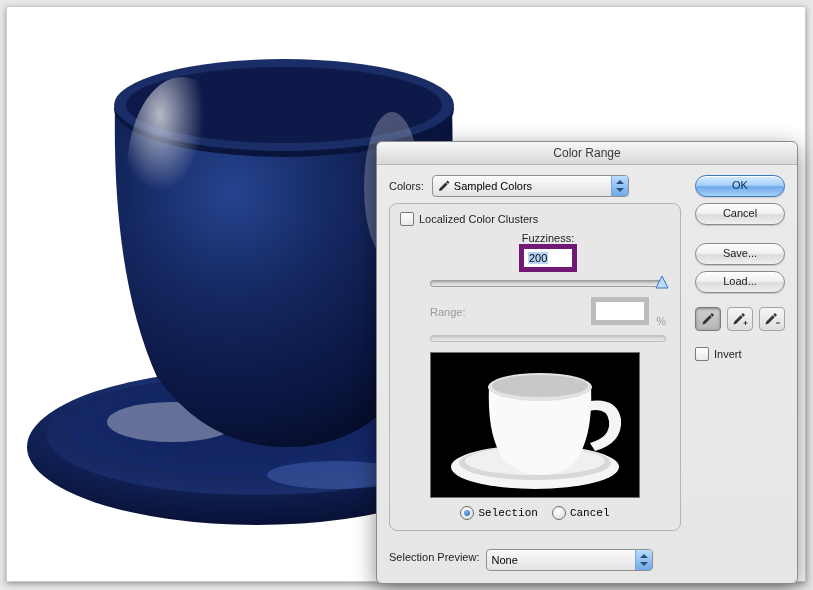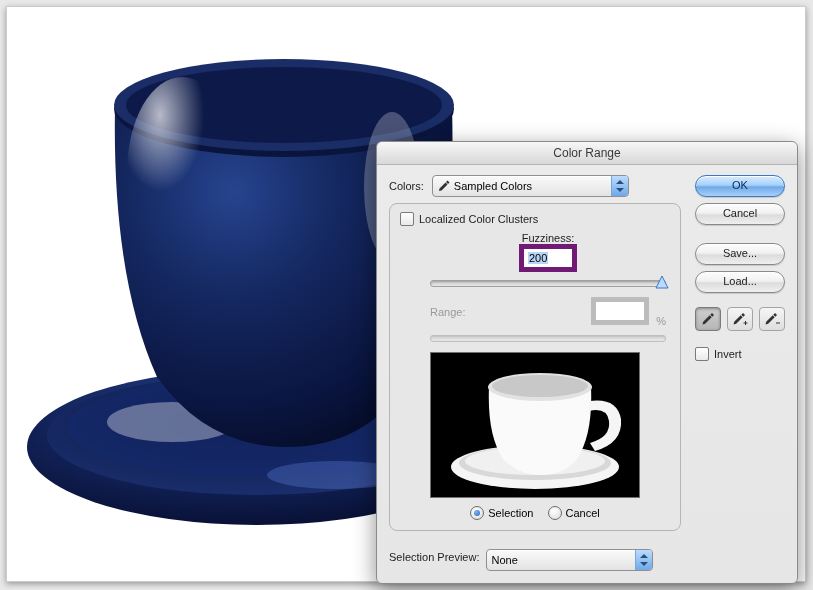--- a/index.html
+++ b/index.html
@@ -118,21 +118,21 @@
 }
 .slider-thumb {
   position: absolute; top: -6px; width: 14px; height: 14px;
 }
 .slider-thumb svg { display: block; }
 .slider-track.disabled { opacity: 0.55; }
 .preview-box {
   width: 208px; height: 144px; background: #000; border: 1px solid #707070;
   margin: 4px auto 8px; position: relative; overflow: hidden;
 }
-.radio-row { display: flex; justify-content: center; gap: 14px; align-items: center; }
+.radio-row { display: flex; justify-content: center; gap: 14px; align-items: center; font-family: Liberation Mono, monospace; }
 .radio {
   width: 12px; height: 12px; border: 1px solid #6d6d6d; border-radius: 50%;
   background: radial-gradient(circle at 40% 35%, #fff, #d9d9d9);
   display: inline-flex; align-items: center; justify-content: center; margin-right: 4px;
 }
 .radio.sel::after {
   content: ""; width: 6px; height: 6px; border-radius: 50%;
   background: radial-gradient(circle at 35% 30%, #7fb8f4, #2668b6);
 }
 .aqua-btn {

